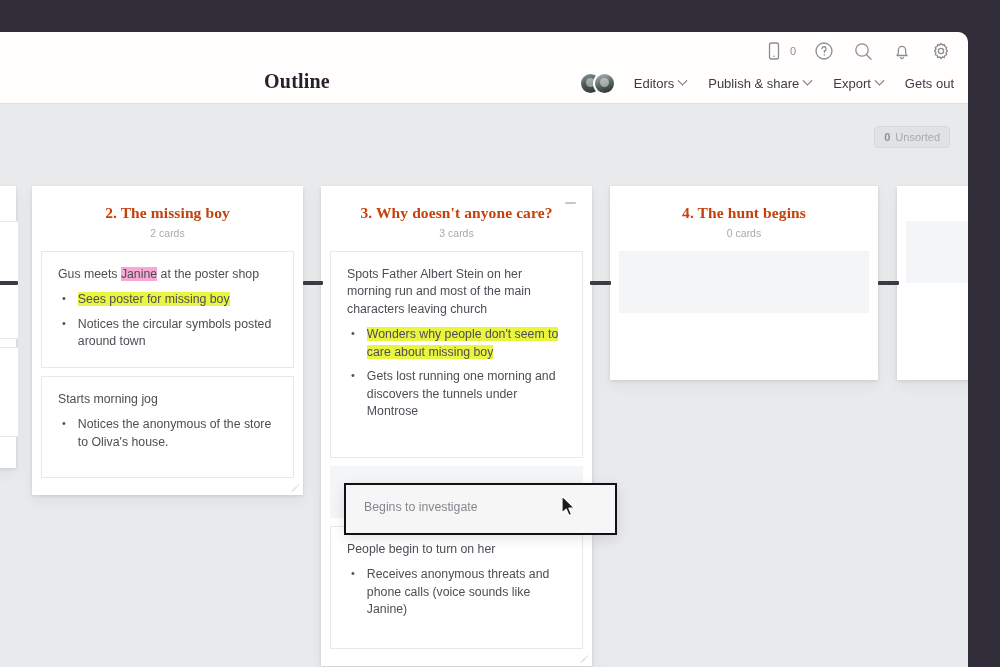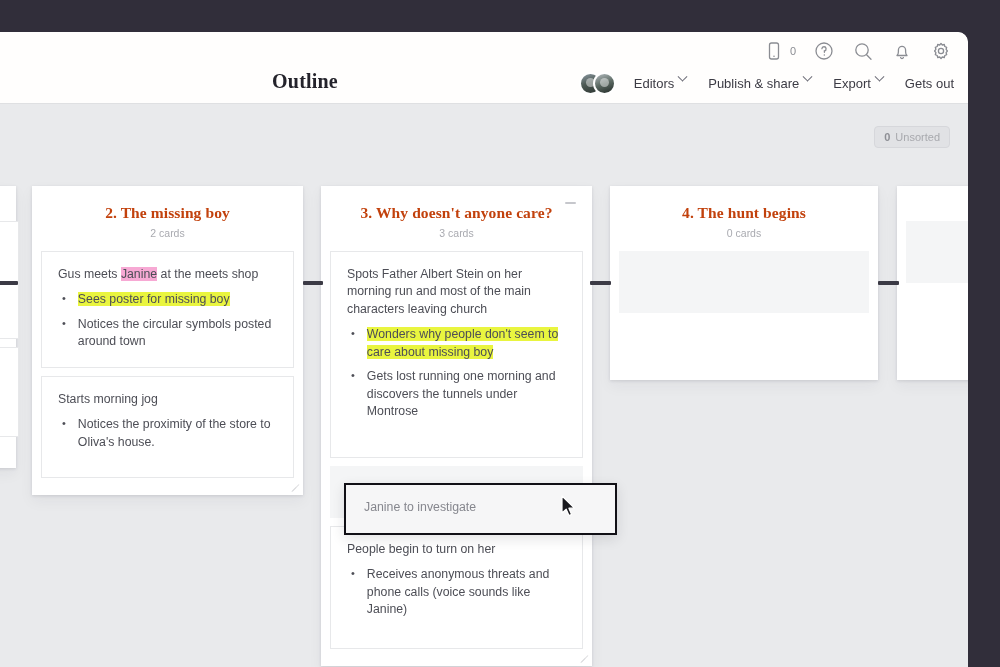--- a/index.html
+++ b/index.html
@@ -26,21 +26,21 @@
 
   
   #header {
     position: absolute; left: 0; top: 0;
     width: 968px; height: 72px;
     background: #fffefd;
     border-bottom: 1px solid #dfe0e2;
     border-top-right-radius: 10px;
   }
   #doc-title {
-    position: absolute; left: 12px; top: 38px; width: 586px;
+    position: absolute; left: 4px; top: 38px; width: 586px;
     text-align: center;
     font-family: "Liberation Serif", serif;
     font-size: 20px; font-weight: 700; color: #24232b;
     letter-spacing: 0.2px;
   }
   .icon-row {
     position: absolute; right: 16px; top: 8px;
     display: flex; align-items: center; gap: 17px;
   }
   .hicon { width: 22px; height: 22px; display: block; color: #8b8d93; }
@@ -60,21 +60,21 @@
     overflow: hidden; position: relative;
   }
   .av:nth-child(2) { margin-left: -9px; }
   .av-a { background: linear-gradient(160deg,#8d9aa3 0%,#4f5b56 45%,#2c3530 100%); }
   .av-b { background: linear-gradient(160deg,#b5bcc0 0%,#5c6a63 50%,#222a27 100%); }
   .av::after {
     content: ""; position: absolute; left: 50%; top: 20%;
     width: 9px; height: 9px; margin-left: -4.5px;
     border-radius: 50%; background: rgba(255,255,255,.45);
   }
-  .nav-link { display: flex; align-items: flex-start; gap: 5px; cursor: pointer; white-space: nowrap; }
+  .nav-link { display: flex; align-items: center; gap: 5px; cursor: pointer; white-space: nowrap; }
   .caret {
     width: 7px; height: 7px; border-right: 1.4px solid #6b6a75;
     border-bottom: 1.4px solid #6b6a75; transform: rotate(45deg) translate(-2px,-2px);
   }
 
   
   #canvas { position: absolute; left: 0; top: 72px; width: 968px; height: 563px; background: #e9eaec; }
 
   .unsorted-badge {
     position: absolute; right: 18px; top: 22px;
@@ -243,39 +243,39 @@
     </div>
 
     <div class="column" style="left:32px; width:271px;">
       <div class="col-head">
         <div class="col-title">2. The missing boy</div>
         <div class="col-count">2 cards</div>
       </div>
       <div class="col-body">
 
         <div class="card">
-          <div class="card-title"><span>Gus meets </span><span class="hl-pink">Janine</span><span> at the meets shop</span></div>
+          <div class="card-title"><span>Gus meets </span><span class="hl-pink">Janine</span><span> at the poster shop</span></div>
           <ul class="bullets">
             <li>
               <span class="bullet-dot">•</span>
               <span class="bullet-text"><span class="hl-yellow">Sees poster for missing boy</span></span>
             </li>
             <li>
               <span class="bullet-dot">•</span>
               <span class="bullet-text"><span>Notices the circular symbols posted around town</span></span>
             </li>
           </ul>
         </div>
 
         <div class="card" style="padding-bottom:26px;">
           <div class="card-title"><span>Starts morning jog</span></div>
           <ul class="bullets">
             <li>
               <span class="bullet-dot">•</span>
-              <span class="bullet-text"><span>Notices the proximity of the store to Oliva's house.</span></span>
+              <span class="bullet-text"><span>Notices the anonymous of the store to Oliva's house.</span></span>
             </li>
           </ul>
         </div>
       </div>
       <div class="resize-handle">
           <i></i>
           <i></i>
         </div>
     </div>
 
@@ -333,21 +333,21 @@
       <div class="col-head">
         <div class="col-title"></div>
         <div class="col-count"></div>
       </div>
       <div class="col-body">
         <div class="empty-slot"></div>
       </div>
     </div>
 
     <div id="drag-card">
-      <span>Janine to investigate</span>
+      <span>Begins to investigate</span>
     </div>
 
     <div id="cursor">
       <svg viewBox="0 0 16 23" width="16" height="23">
         <path d="M1 1 L1 18 L5.2 14.2 L8 20.6 L10.6 19.4 L7.9 13.2 L13.4 13z" fill="#1a1a1f" stroke="#ffffff" stroke-width="1.2" stroke-linejoin="round"></path>
       </svg>
     </div>
 
   </div>
 </div>

